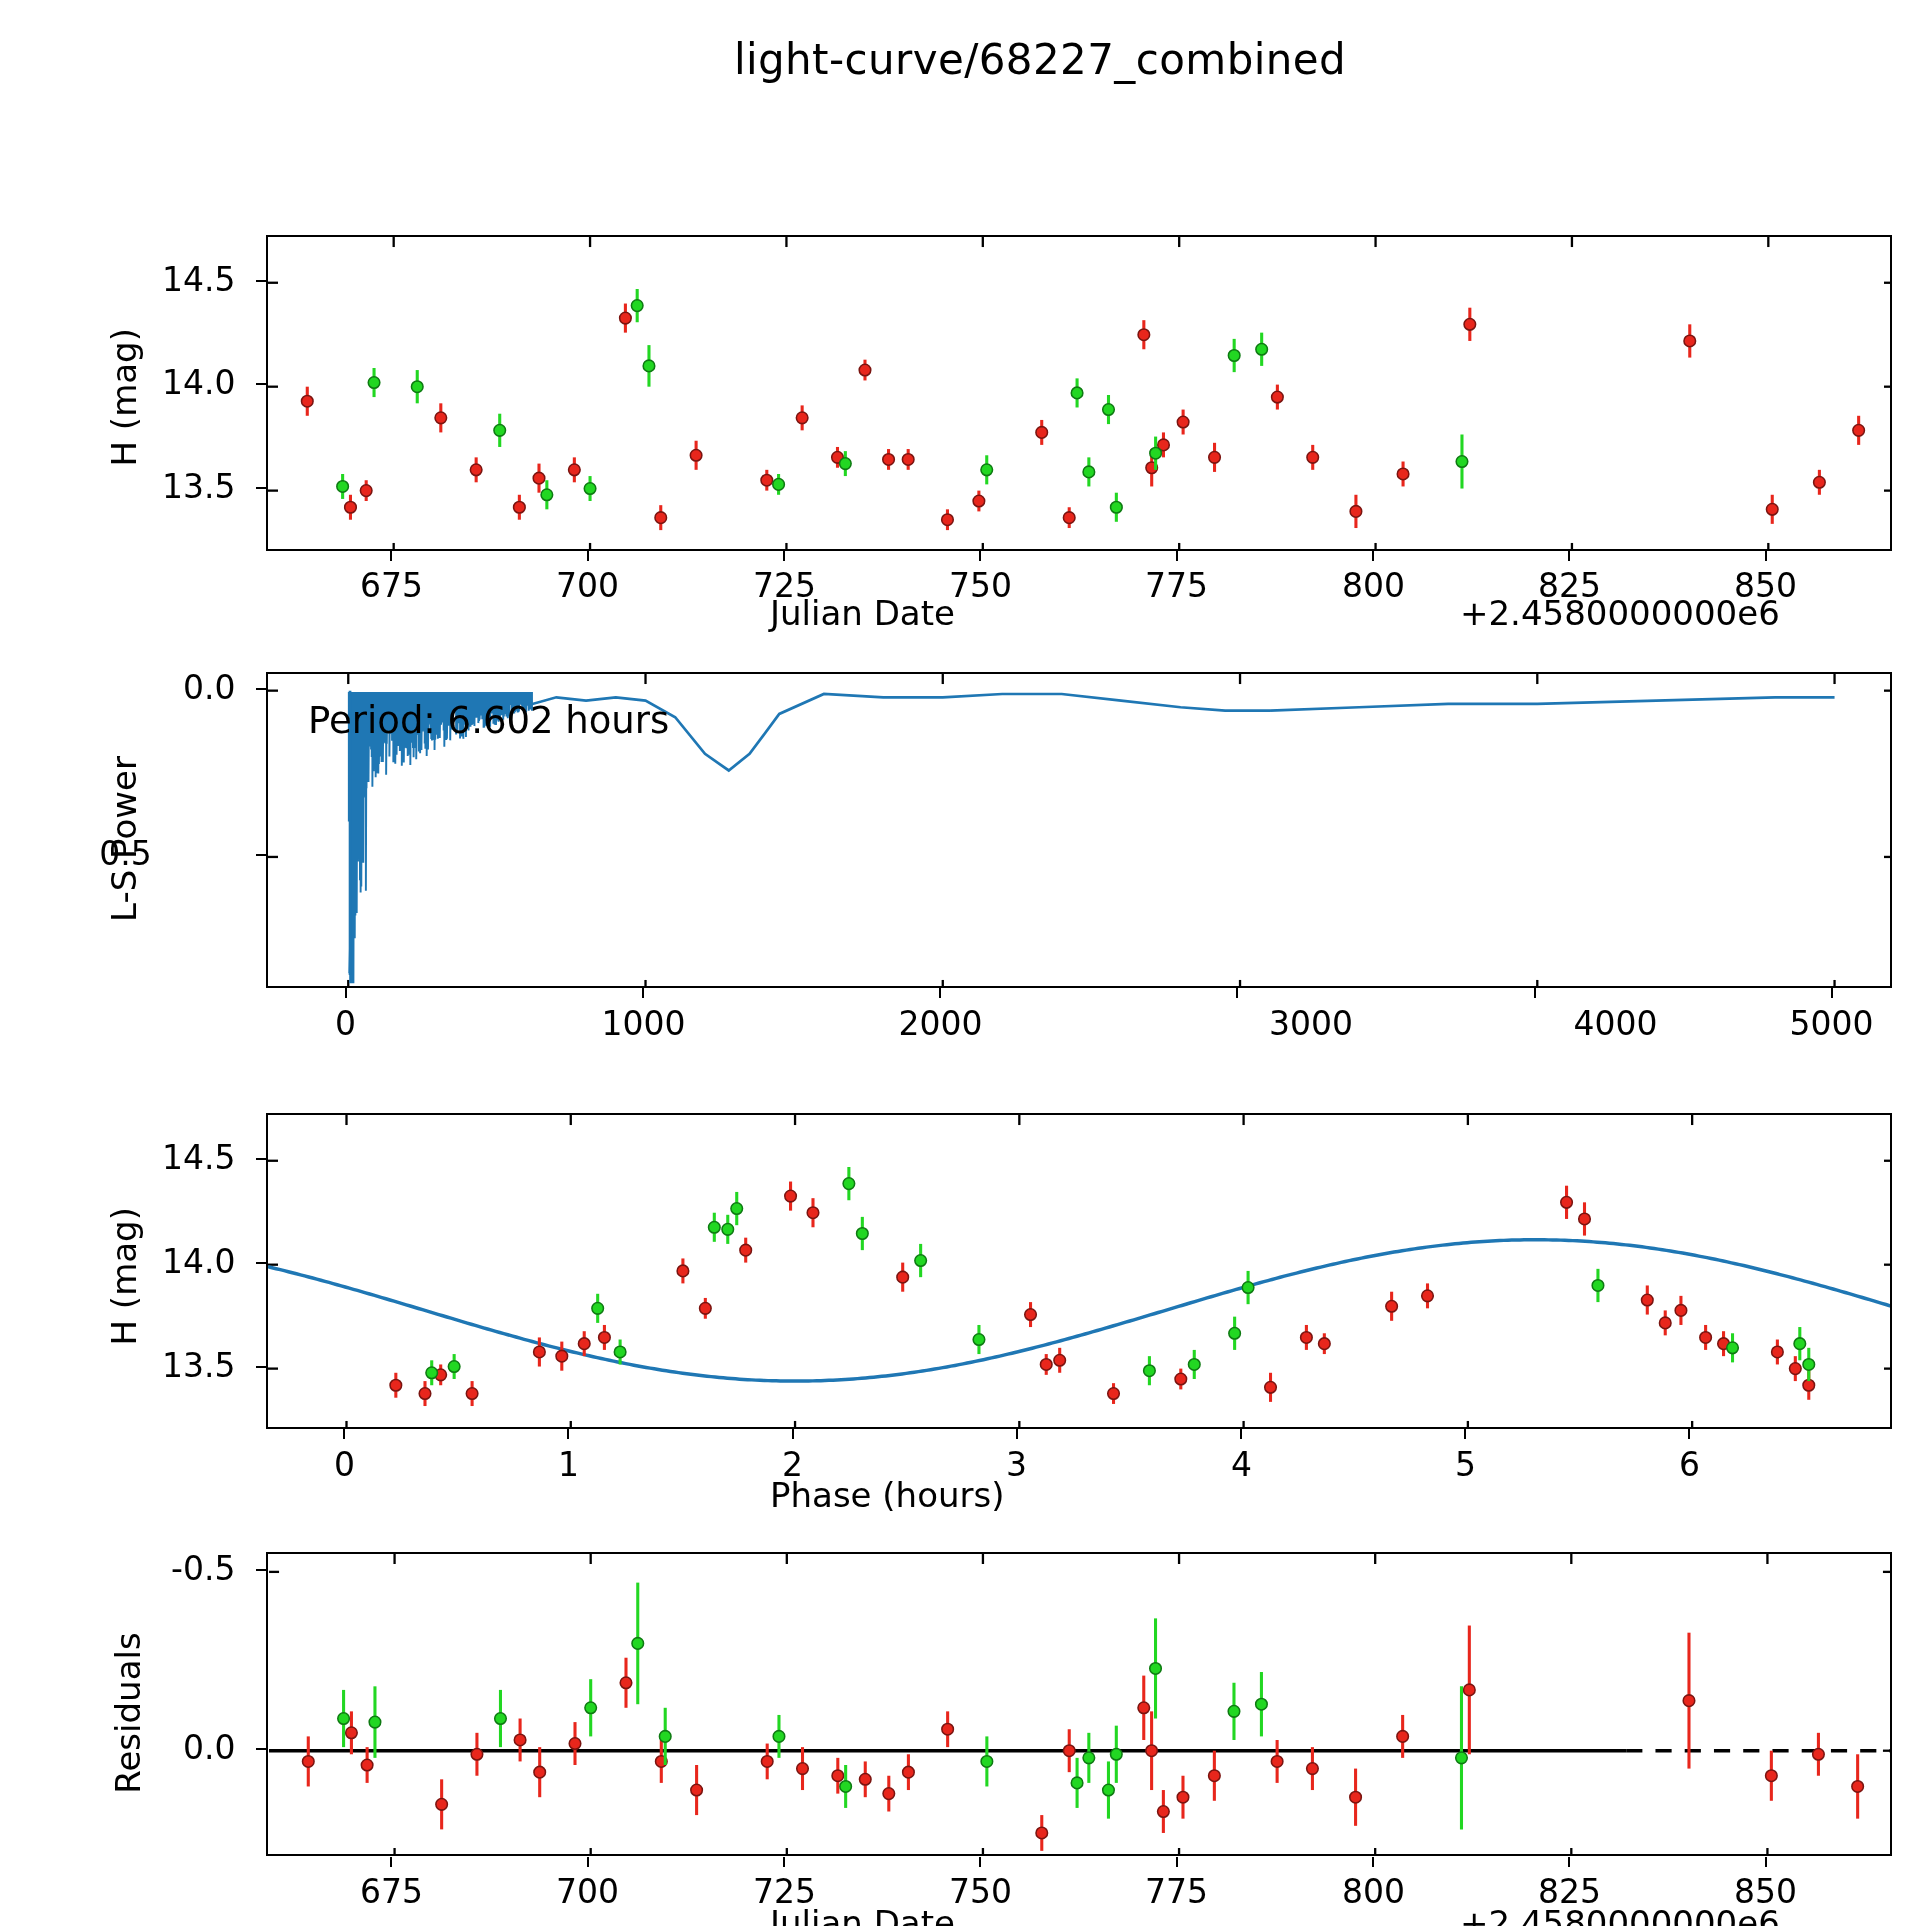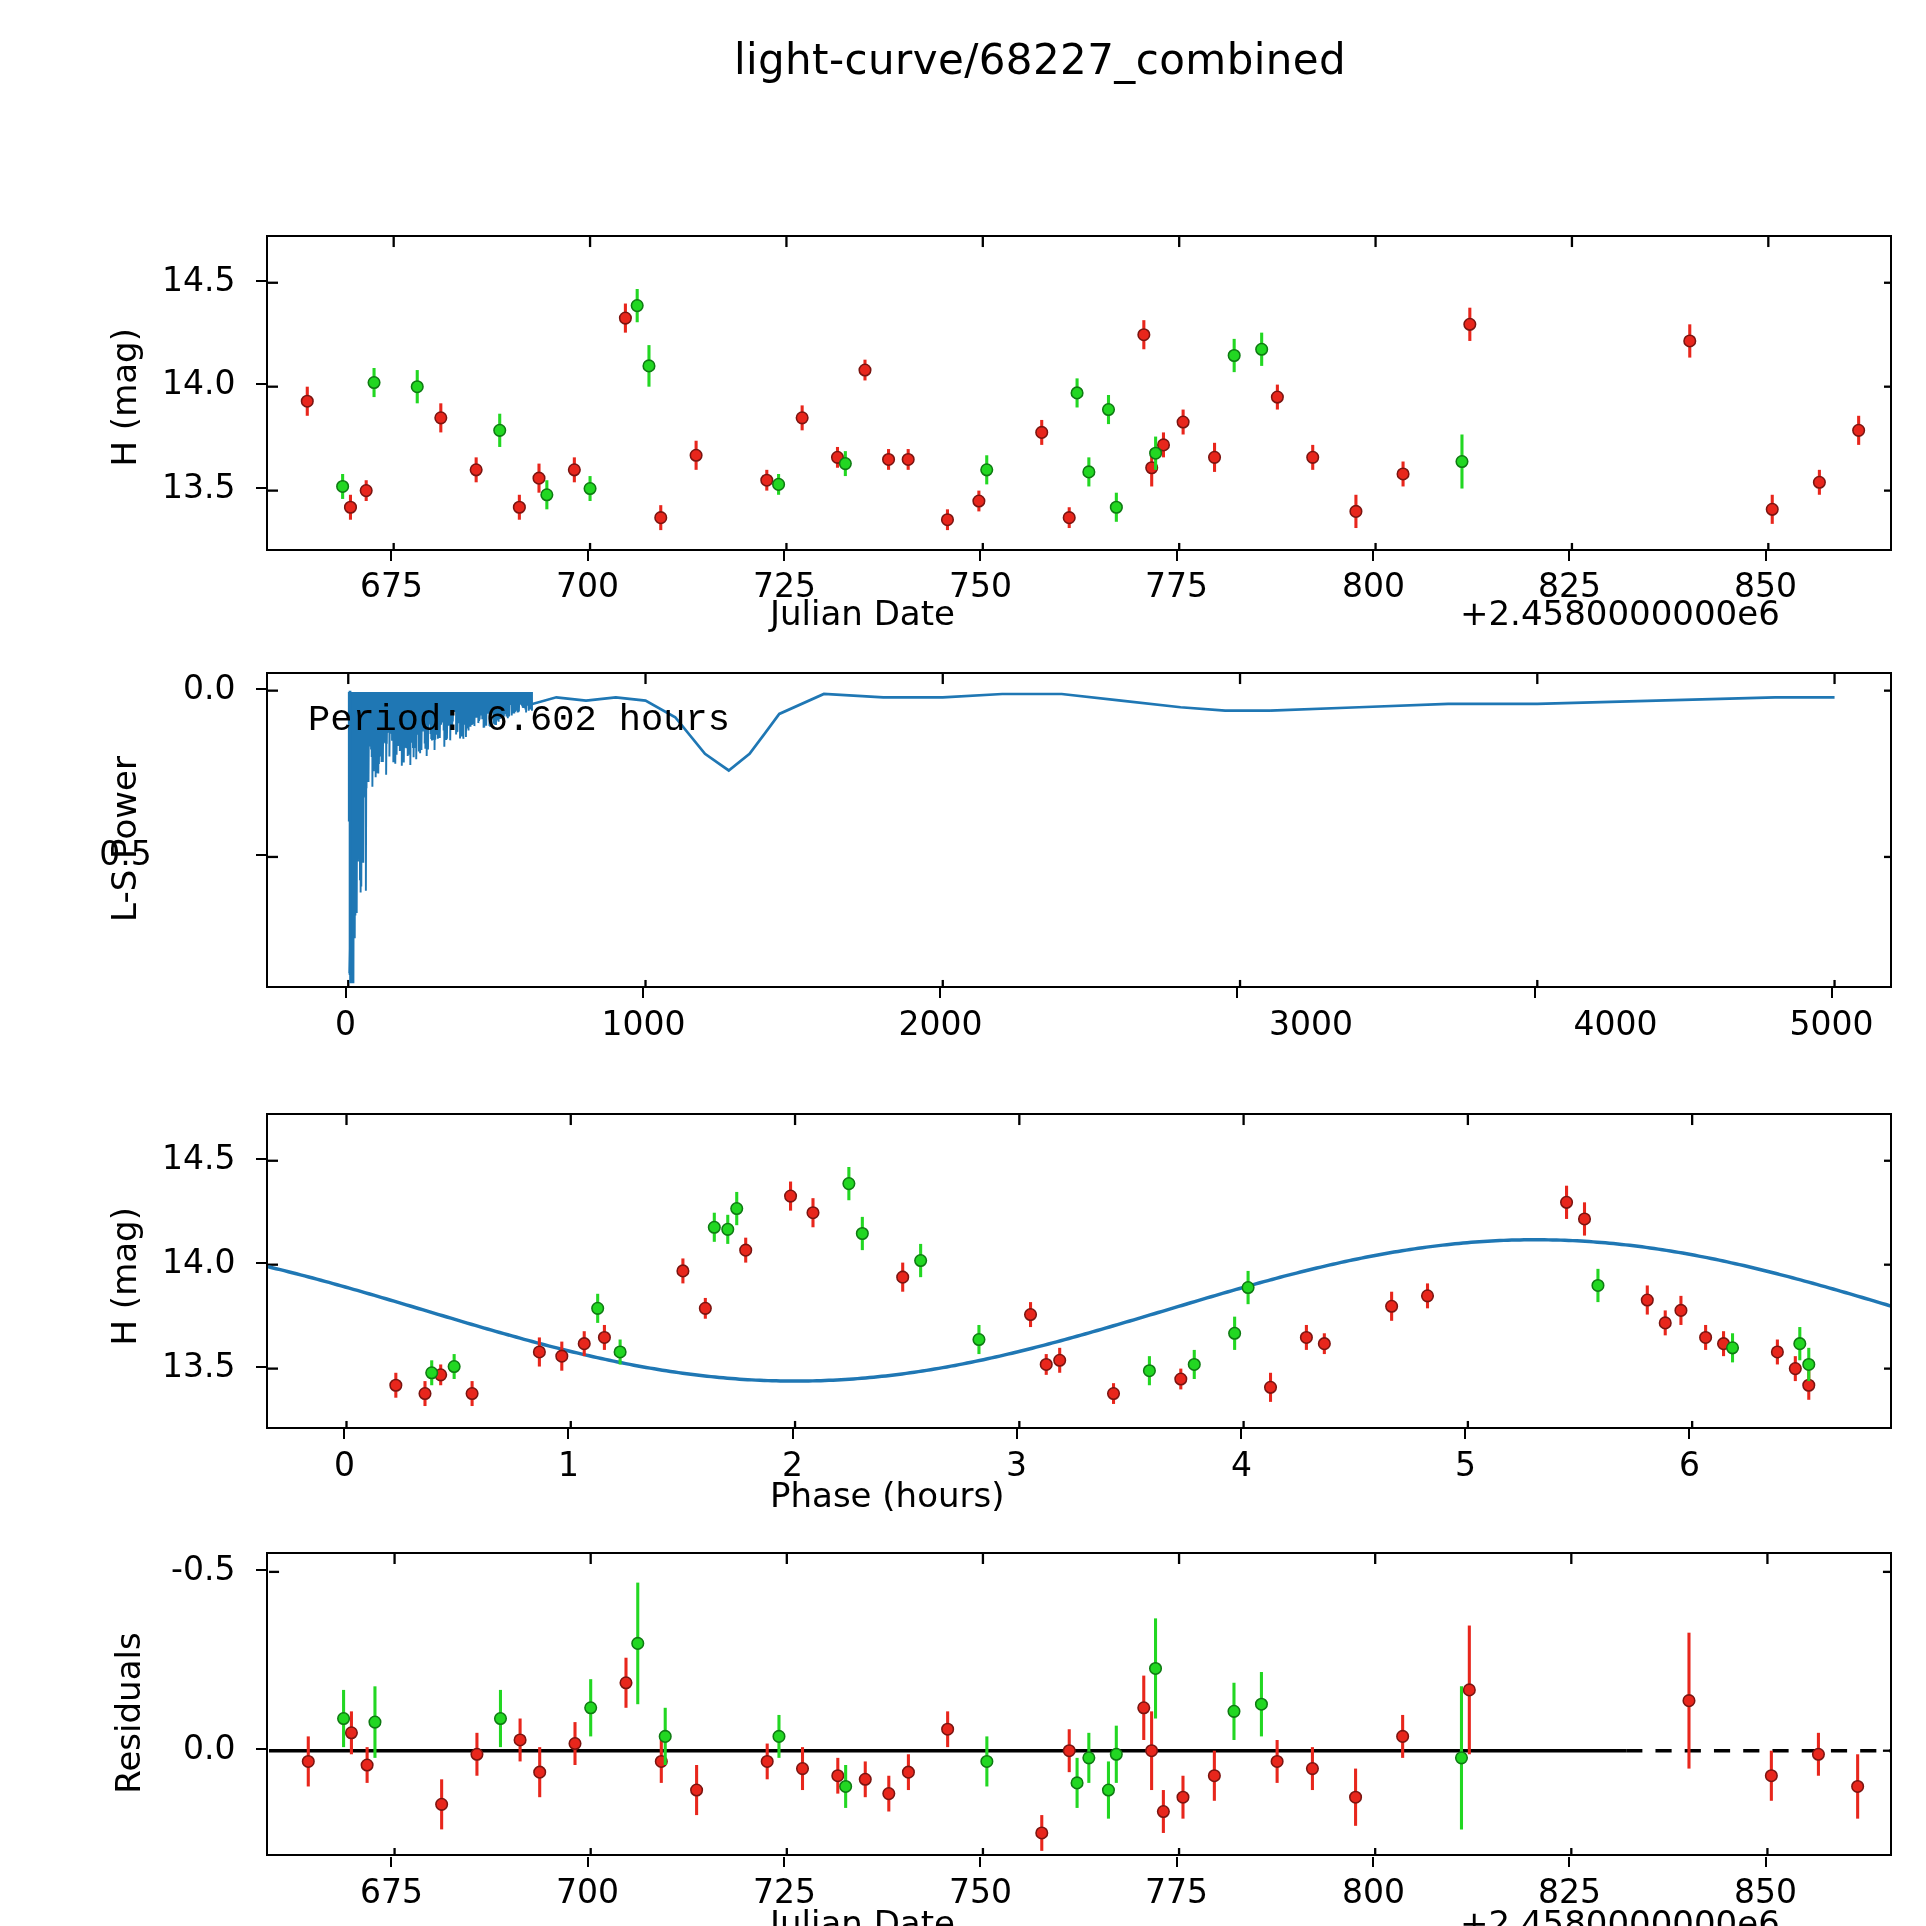--- a/index.html
+++ b/index.html
@@ -221,21 +221,21 @@
             <line x1="3098.743961352657" y1="652.7631578947368" x2="3098.743961352657" y2="512.4999999999992" stroke="#22d722" stroke-width="8"></line>
             <circle cx="3098.743961352657" cy="582.631578947368" r="15" fill="#22d722" stroke="#0e7a12" stroke-width="4"></circle>
           </g>
         </svg>
     </div>
   </div>
   <div class="ylabel" style="left:58px; top:381px; width:131px; text-align:center; transform:rotate(-90deg);">H (mag)</div>
   <div class="xlabel" style="left:770px; top:593px; width:462px;">Julian Date</div>
   <div class="offset-label" style="left:1460px; top:593px;">+2.4580000000e6</div>
 
-  <div class="axes" id="ax2" style="left:266px; top:672px; width:1626px; height:316px;font-family:Liberation Mono, monospace;">
+  <div class="axes" id="ax2" style="left:266px; top:672px; width:1626px; height:316px;">
     <div class="plot-area">
       <svg class="overlay" id="svg2" width="1626" height="316" viewBox="0 0 4220 820">
           <line x1="208.29981718464353" y1="820" x2="208.29981718464353" y2="794" stroke="#000" stroke-width="6"></line>
           <line x1="208.29981718464353" y1="0" x2="208.29981718464353" y2="26" stroke="#000" stroke-width="6"></line>
           <line x1="979.780621572212" y1="820" x2="979.780621572212" y2="794" stroke="#000" stroke-width="6"></line>
           <line x1="979.780621572212" y1="0" x2="979.780621572212" y2="26" stroke="#000" stroke-width="6"></line>
           <line x1="1751.2614259597806" y1="820" x2="1751.2614259597806" y2="794" stroke="#000" stroke-width="6"></line>
           <line x1="1751.2614259597806" y1="0" x2="1751.2614259597806" y2="26" stroke="#000" stroke-width="6"></line>
           <line x1="2522.742230347349" y1="820" x2="2522.742230347349" y2="794" stroke="#000" stroke-width="6"></line>
           <line x1="2522.742230347349" y1="0" x2="2522.742230347349" y2="26" stroke="#000" stroke-width="6"></line>

